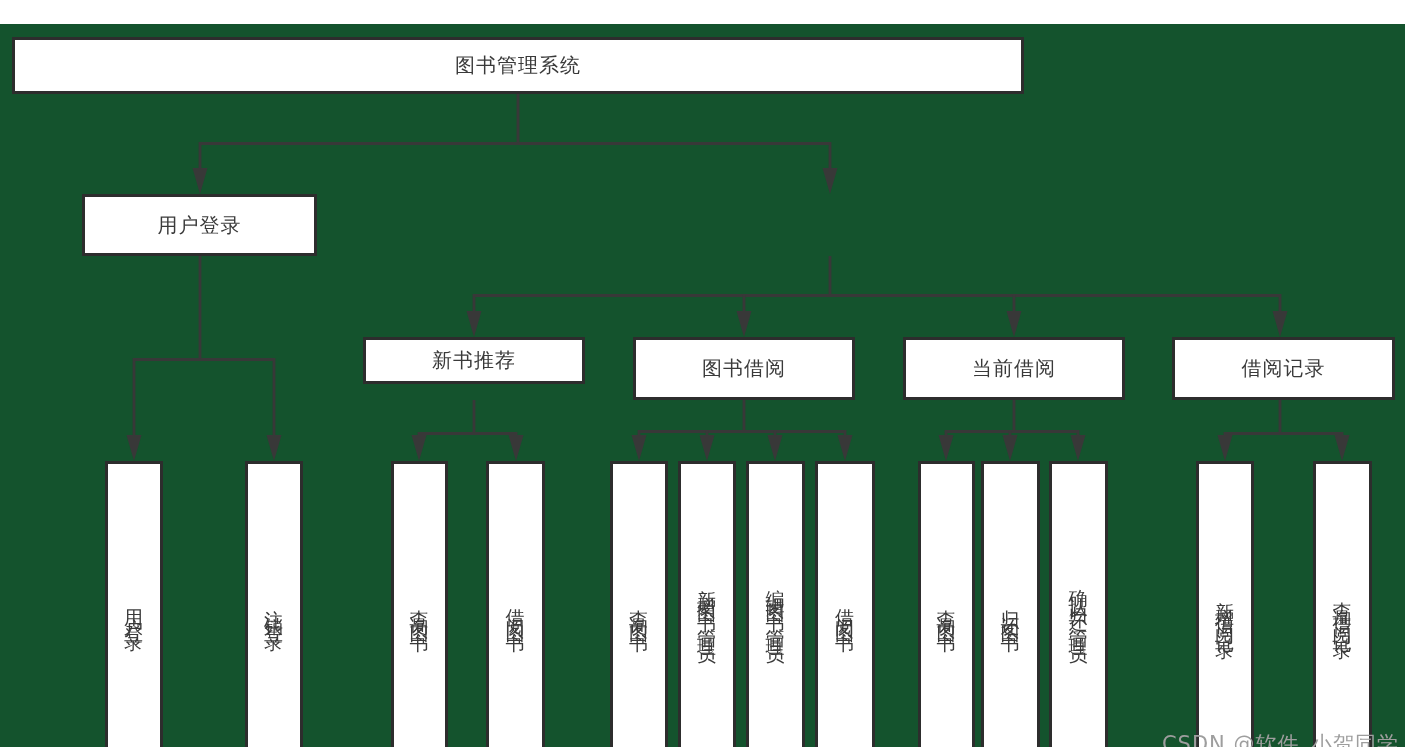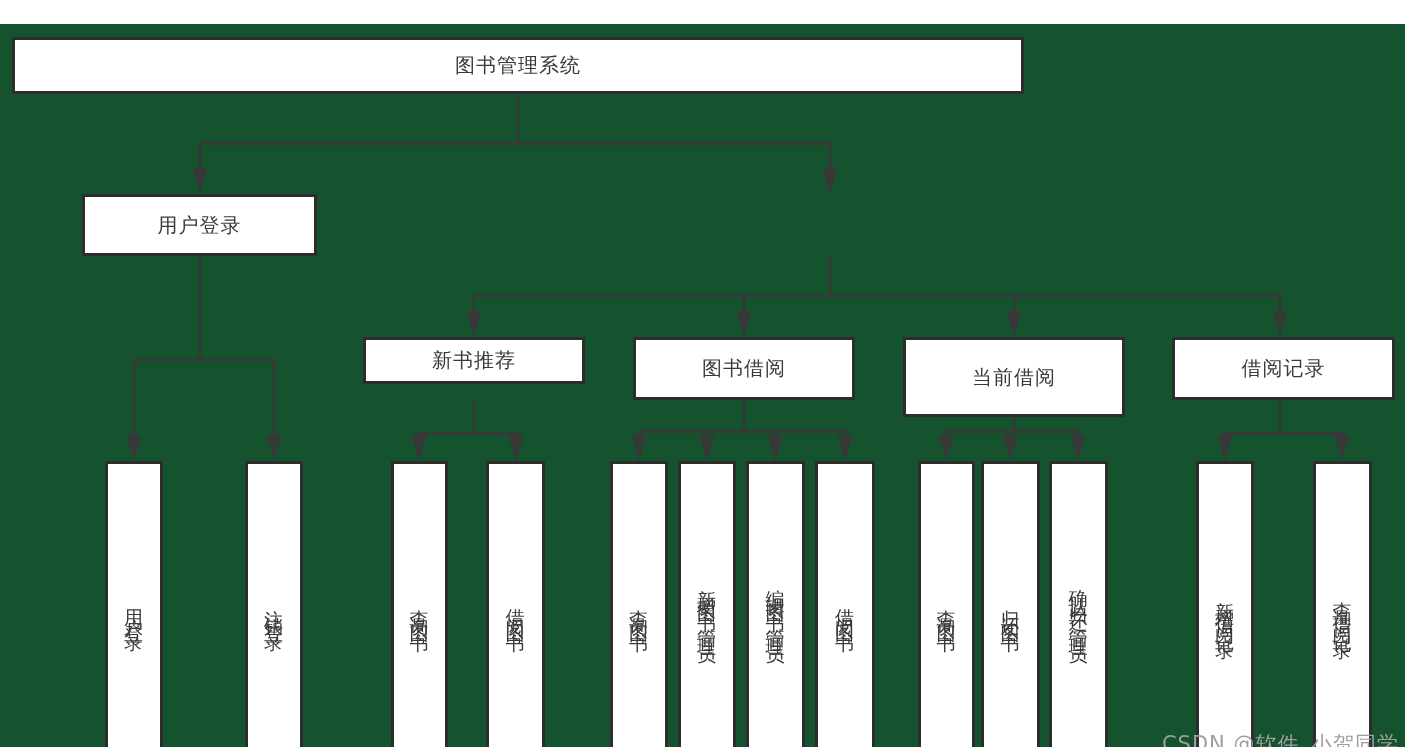--- a/index.html
+++ b/index.html
@@ -122,21 +122,21 @@
   <div class="node node-h" style="left:82px; top:170px; width:235px; height:62px;">
     <span>用户登录</span>
   </div>
 
   <div class="node node-h" style="left:363px; top:313px; width:222px; height:47px;">
     <span>新书推荐</span>
   </div>
   <div class="node node-h" style="left:633px; top:313px; width:222px; height:63px;">
     <span>图书借阅</span>
   </div>
-  <div class="node node-h" style="left:903px; top:313px; width:222px; height:80px;">
+  <div class="node node-h" style="left:903px; top:313px; width:222px; height:63px;">
     <span>当前借阅</span>
   </div>
   <div class="node node-h" style="left:1172px; top:313px; width:223px; height:63px;">
     <span>借阅记录</span>
   </div>
 
   <div class="node node-v" style="left:105px; top:437px; width:58px; height:298px;">
     <span class="vtext">用户登录</span>
   </div>
   <div class="node node-v" style="left:245px; top:437px; width:58px; height:298px;">

